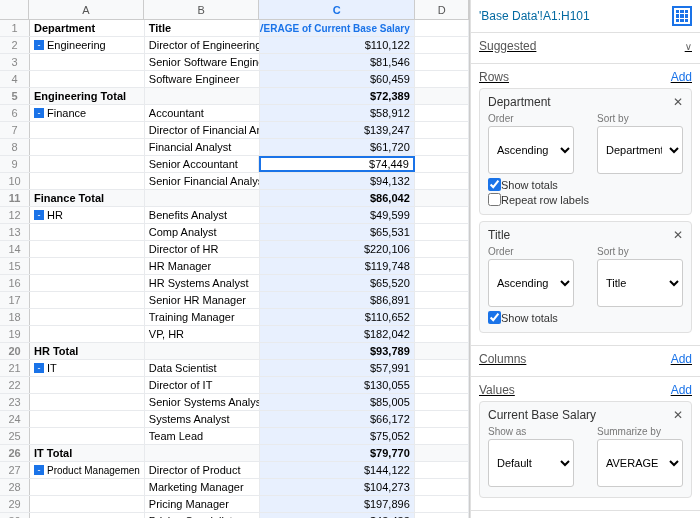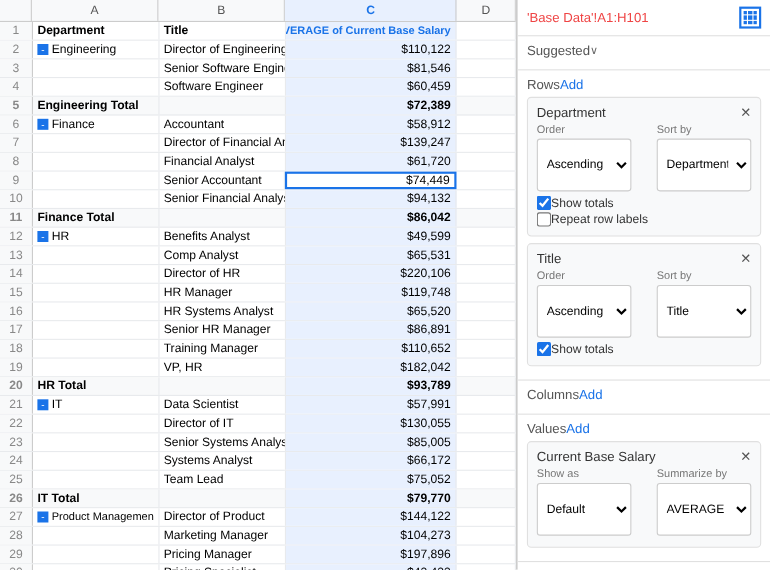--- a/index.html
+++ b/index.html
@@ -79,43 +79,45 @@
       align-items: center;
       padding: 6px 8px;
       border-bottom: 1px solid #e0e0e0;
       gap: 4px;
     }
     .range-input {
       flex: 1;
       font-size: 12px;
       border: none;
       outline: none;
-      color: #ef4444;
+      color: #0369a1;
     }
     .grid-icon {
       width: 20px;
       height: 20px;
       border: 2px solid #1a73e8;
       display: grid;
       grid-template-columns: 1fr 1fr 1fr;
       grid-template-rows: 1fr 1fr 1fr;
       gap: 1px;
       padding: 2px;
       cursor: pointer;
     }
     .grid-cell { background: #1a73e8; }
 
     .panel-section {
       border-bottom: 1px solid #e0e0e0;
       padding: 6px 8px;
     }
     .section-header {
       display: flex;
+      justify-content: space-between;
       align-items: center;
       margin-bottom: 4px;
+      text-decoration: underline;
     }
     .section-title { font-size: 12px; color: #555; font-weight: 500; }
     .add-btn { color: #1a73e8; font-size: 12px; cursor: pointer; font-weight: 500; background: none; border: none; }
     .chevron { font-size: 10px; color: #666; cursor: pointer; }
 
     .field-card {
       background: #f8f9fa;
       border: 1px solid #e0e0e0;
       border-radius: 4px;
       padding: 6px 8px;

